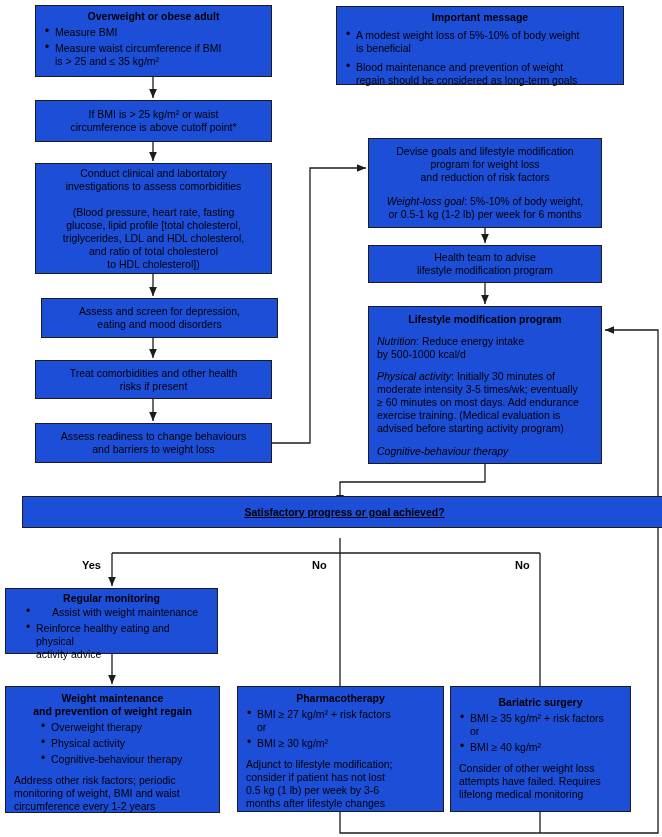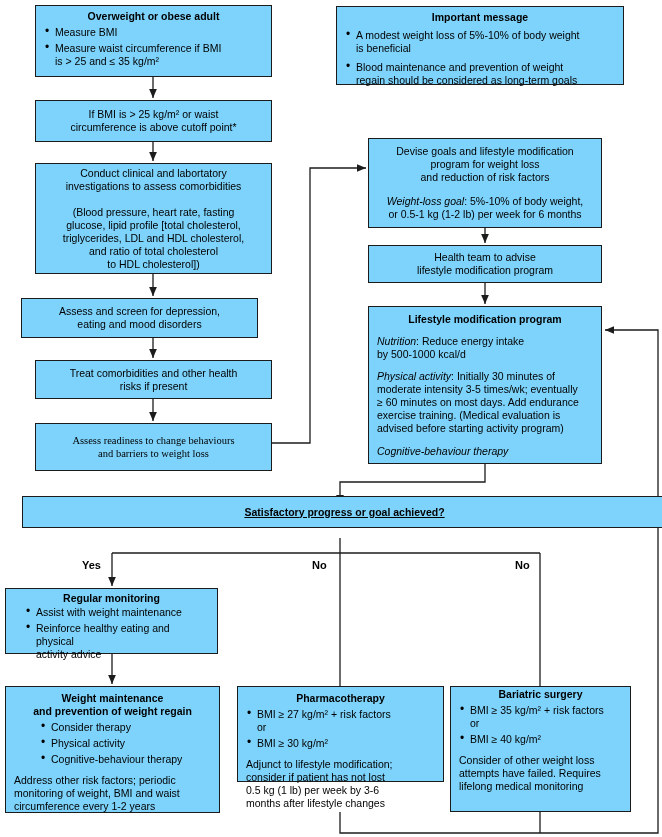--- a/index.html
+++ b/index.html
@@ -2,21 +2,21 @@
 <html><head>
 <meta charset="utf-8">
 <style>
   html,body { margin:0; padding:0; background:#ffffff; }
   .canvas {
     position:relative; width:662px; height:837px; background:#ffffff;
     font-family:"Liberation Sans", sans-serif; color:#000;
     font-size:10.5px; line-height:13px;
   }
   .box {
-    position:absolute; background:#7dd3fc; border:1.5px solid #1b1b1b;
+    position:absolute; background:#1d4ed8; border:1.5px solid #1b1b1b;
     box-sizing:border-box; padding:4px 8px;
   }
   .vcenter { display:flex; flex-direction:column; align-items:center; justify-content:center; text-align:center; }
   .pre { white-space:pre-line; }
   .ttl { font-weight:bold; text-align:center; }
   .i { font-style:italic; }
   .bul { position:relative; padding-left:11px; white-space:pre-line; margin-top:3px; }
   .bul::before { content:"\2022"; position:absolute; left:1px; top:-1px; font-size:12px; }
   .note { white-space:pre-line; margin-top:8px; }
   .indent-bullets { margin-left:26px; }
@@ -80,31 +80,31 @@
     <div class="pre">Conduct clinical and labortatory
 investigations to assess comorbidities
 
 (Blood pressure, heart rate, fasting
 glucose, lipid profile [total cholesterol,
 triglycerides, LDL and HDL cholesterol,
 and ratio of total cholesterol
 to HDL cholesterol])</div>
   </div>
 
-  <div class="box vcenter" style="left:21px; top:298px; width:237px; height:40px;">
+  <div class="box vcenter" style="left:41px; top:298px; width:237px; height:40px;">
     <div class="pre">Assess and screen for depression,
 eating and mood disorders</div>
   </div>
 
   <div class="box vcenter" style="left:35px; top:360px; width:237px; height:39px;">
     <div class="pre">Treat comorbidities and other health
 risks if present</div>
   </div>
 
-  <div class="box vcenter" style="left:35px; top:423px; width:237px; height:48px;font-family:Liberation Serif, serif;">
+  <div class="box vcenter" style="left:35px; top:423px; width:237px; height:40px;">
     <div class="pre">Assess readiness to change behaviours
 and barriers to weight loss</div>
   </div>
 
   <div class="box vcenter" style="left:368px; top:138px; width:234px; height:90px; padding:3px 5px;">
     <div class="pre">Devise goals and lifestyle modification
 program for weight loss
 and reduction of risk factors</div>
     <div class="pre" style="margin-top:11px;"><span class="i">Weight-loss goal</span><span>: 5%-10% of body weight,
 or 0.5-1 kg (1-2 lb) per week for 6 months</span></div>
@@ -130,50 +130,50 @@
   <div class="box vcenter" style="left:22px; top:496px; width:645px; height:32px; font-weight:bold;text-decoration:underline;">
     <div>Satisfactory progress or goal achieved?</div>
   </div>
 
   <span class="dlabel" style="left:82px; top:559px;">Yes</span>
   <span class="dlabel" style="left:312px; top:559px;">No</span>
   <span class="dlabel" style="left:515px; top:559px;">No</span>
 
   <div class="box" style="left:5px; top:588px; width:213px; height:66px; padding:3px 19px;">
     <div class="ttl">Regular monitoring</div>
-    <div class="bul" style="margin-top:1px;">Assist with weight maintenance</div>
+    <div class="bul" style="margin-top:1px;text-align:right;">Assist with weight maintenance</div>
     <div class="bul">Reinforce healthy eating and physical
 activity advice</div>
   </div>
 
   <div class="box" style="left:5px; top:686px; width:215px; height:127px; padding:5px 8px;">
     <div class="ttl pre">Weight maintenance
 and prevention of weight regain</div>
     <div class="indent-bullets">
-      <div class="bul">Consider therapy</div>
+      <div class="bul">Overweight therapy</div>
       <div class="bul">Physical activity</div>
       <div class="bul">Cognitive-behaviour therapy</div>
     </div>
     <div class="note">Address other risk factors; periodic
 monitoring of weight, BMI and waist
 circumference every 1-2 years</div>
   </div>
 
-  <div class="box" style="left:237px; top:686px; width:207px; height:96px; padding:5px 8px;">
+  <div class="box" style="left:237px; top:686px; width:207px; height:126px; padding:5px 8px;">
     <div class="ttl">Pharmacotherapy</div>
     <div class="bul">BMI ≥ 27 kg/m² + risk factors
 or</div>
     <div class="bul">BMI ≥ 30 kg/m²</div>
     <div class="note">Adjunct to lifestyle modification;
 consider if patient has not lost
 0.5 kg (1 lb) per week by 3-6
 months after lifestyle changes</div>
   </div>
 
-  <div class="box" style="left:450px; top:686px; width:181px; height:126px; padding:1px 8px;">
+  <div class="box" style="left:450px; top:686px; width:181px; height:126px; padding:9px 8px;">
     <div class="ttl">Bariatric surgery</div>
     <div class="bul">BMI ≥ 35 kg/m² + risk factors
 or</div>
     <div class="bul">BMI ≥ 40 kg/m²</div>
     <div class="note">Consider of other weight loss
 attempts have failed. Requires
 lifelong medical monitoring</div>
   </div>
 
 </div>

